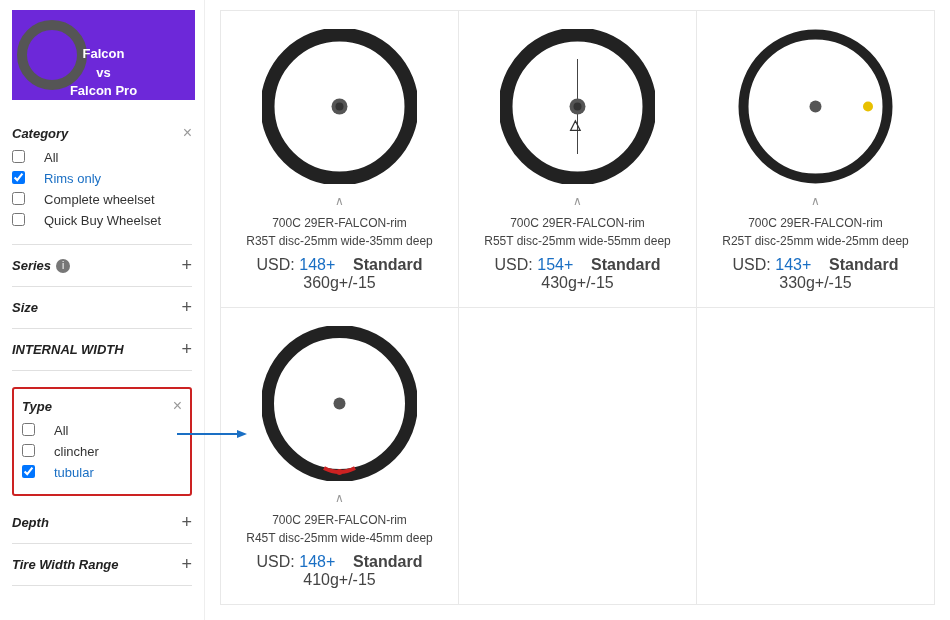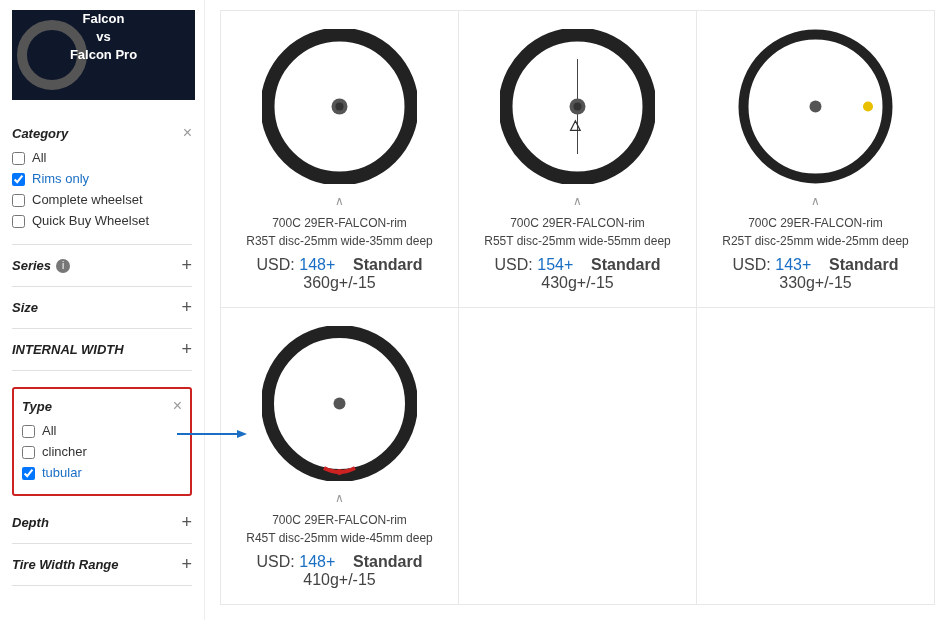--- a/index.html
+++ b/index.html
@@ -3,32 +3,32 @@
   <meta charset="utf-8">
   <style>
     * { box-sizing: border-box; margin: 0; padding: 0; }
     body { font-family: Arial, sans-serif; font-size: 13px; color: #333; background: #fff; width: 950px; min-height: 620px; overflow-x: hidden; }
 
     .layout { display: flex; width: 950px; }
 
     
     .sidebar { width: 205px; flex-shrink: 0; padding: 10px 12px; border-right: 1px solid #eee; }
 
-    .logo-box { width: 183px; height: 90px; background: #0f172a; display: flex; align-items: flex-start; justify-content: center; margin-bottom: 14px; position: relative; overflow: hidden; }
+    .logo-box { width: 183px; height: 90px; background: #6d28d9; display: flex; align-items: flex-end; justify-content: center; margin-bottom: 14px; position: relative; overflow: hidden; }
     .logo-wheel { width: 70px; height: 70px; border: 10px solid #555; border-radius: 50%; position: absolute; left: 5px; top: 10px; }
     .logo-text { color: #fff; font-size: 13px; font-weight: bold; text-align: center; z-index: 2; line-height: 1.4; }
 
     .filter-section { border-bottom: 1px solid #e0e0e0; padding: 10px 0; }
     .filter-header { display: flex; justify-content: space-between; align-items: center; cursor: pointer; }
     .filter-title { font-weight: bold; font-size: 13px; color: #222; font-style: italic; }
     .filter-close { color: #999; font-size: 16px; cursor: pointer; }
     .filter-plus { color: #555; font-size: 18px; cursor: pointer; }
 
     .checkbox-list { margin-top: 8px; }
-    .checkbox-item { display: flex; align-items: flex-end; margin-bottom: 6px; font-size: 13px; }
+    .checkbox-item { display: flex; align-items: flex-start; margin-bottom: 6px; font-size: 13px; gap: 12px; }
     .checkbox-item input[type="checkbox"] { margin-right: 7px; width: 13px; height: 13px; }
     .checkbox-item label { color: #333; }
     .checkbox-item label.active { color: #1a6fc4; font-weight: 500; }
     .checkbox-item label.blue { color: #1a6fc4; }
 
     .type-section { border: 2px solid #cc2222; border-radius: 3px; padding: 8px 8px; margin: 6px 0; }
 
     
     .main { flex: 1; padding: 10px 15px; }
 

